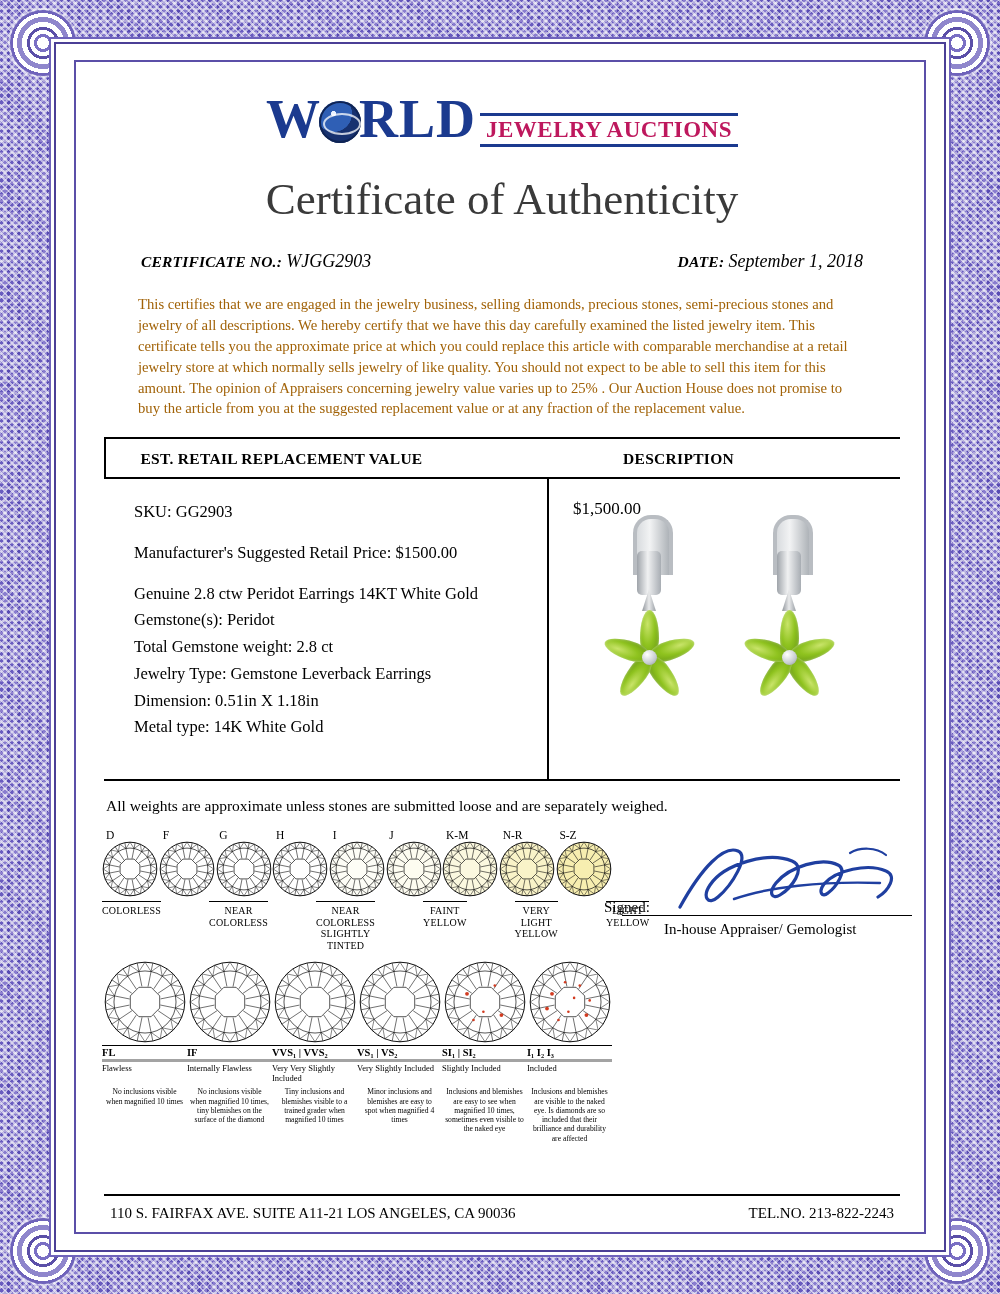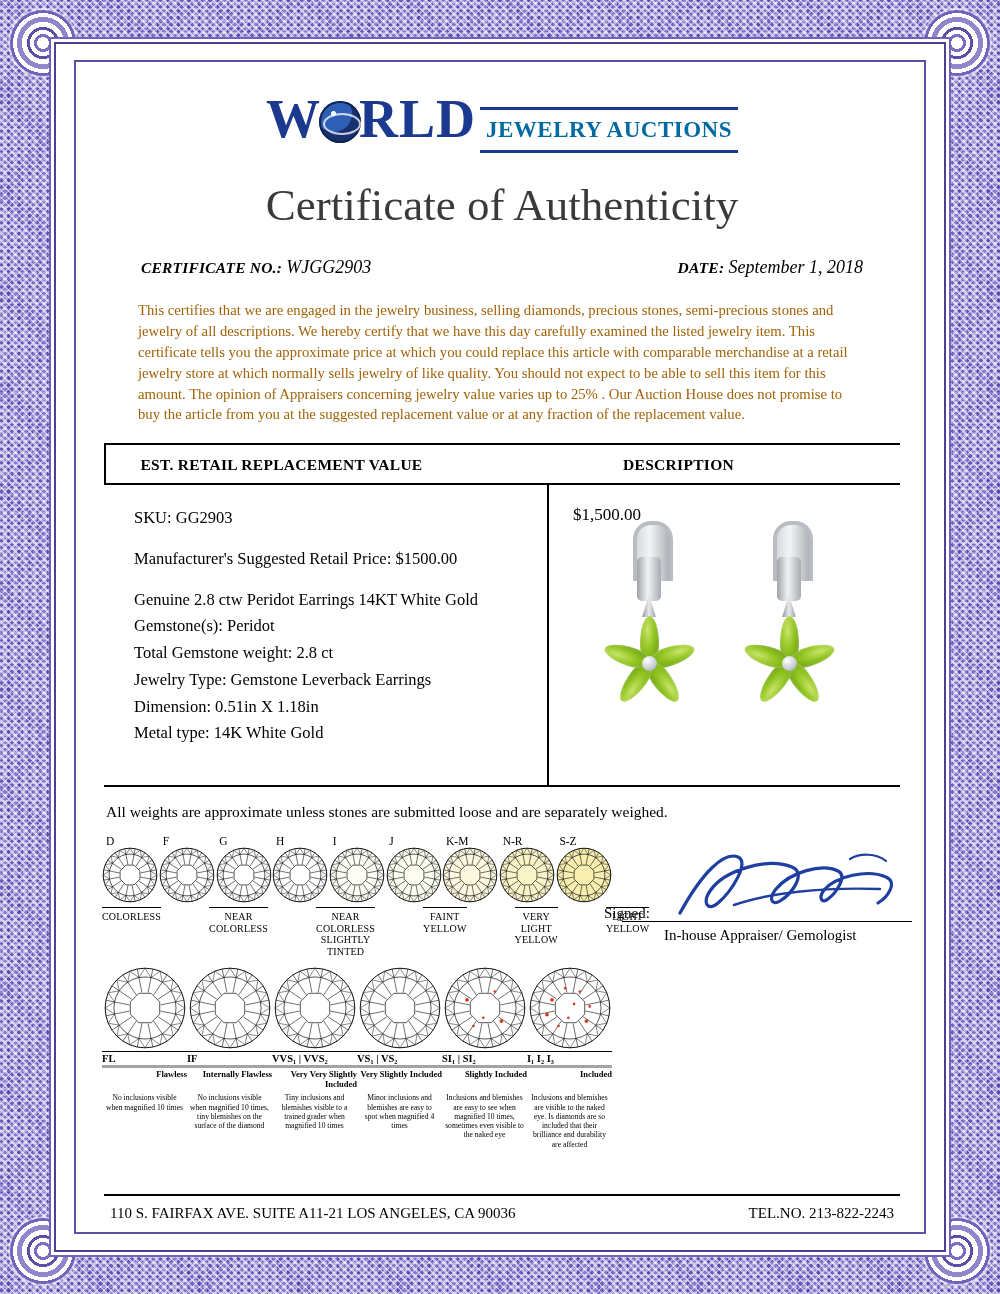--- a/index.html
+++ b/index.html
@@ -78,24 +78,24 @@
   .logo-globe::after{
     content:"";
     position:absolute; left:4px; top:12px; width:34px; height:18px;
     border-radius:50%;
     border:2px solid rgba(255,255,255,0.75);
   }
   .logo-sub{
     margin-top:2px;
     font-family:"Liberation Serif", serif;
     font-size:23px; font-weight:bold; letter-spacing:0.5px;
-    color:#0369a1;
+    color:#be185d;
     border-top:3px solid #1b3a8f;
     border-bottom:3px solid #1b3a8f;
-    display:inline-block; padding:7px 6px;
+    display:inline-block; padding:1px 6px;
   }
 
   .cert-title{
     text-align:center;
     font-size:45px;
     color:#3a3a3a;
     margin-top:26px;
     font-weight:normal;
     font-family:"Liberation Serif", serif;
   }
@@ -199,21 +199,21 @@
   .cl-1{ width:63.5px; }
 
   .clarity-row{ display:flex; margin-top:10px; }
   .clarity-cell{ width:85px; text-align:center; }
   .clarity-head{ display:flex; margin-top:2px; }
   .ch{
     width:85px; text-align:left; font-size:10.5px; font-weight:bold;
     border-top:1px solid #000; border-bottom:3px solid #a3a3a3; padding:1px 0;
   }
   .clarity-sub{ display:flex; }
-  .cs{ width:85px; text-align:right; font-size:8.5px; font-weight:bold; padding:1px 0; }
+  .cs{ width:85px; text-align:left; font-size:8.5px; font-weight:normal; padding:1px 0; }
   .clarity-desc{ display:flex; }
   .cd{ width:85px; text-align:center; font-size:7.6px; line-height:1.22; padding:3px 3px 0 3px; box-sizing:border-box; }
 
   .sign-line{
     position:absolute; left:10px; top:86px; width:290px; border-bottom:1px solid #000;
   }
   .signed-label{ position:absolute; left:-8px; top:70px; font-size:15px; }
   .signature{
     position:absolute; left:60px; top:8px; width:250px; height:84px;
   }

